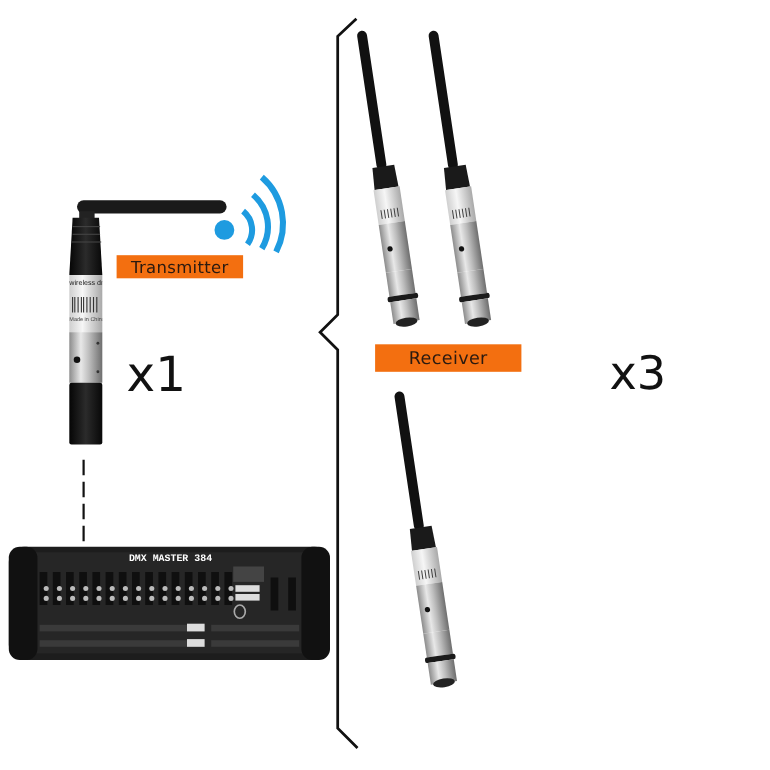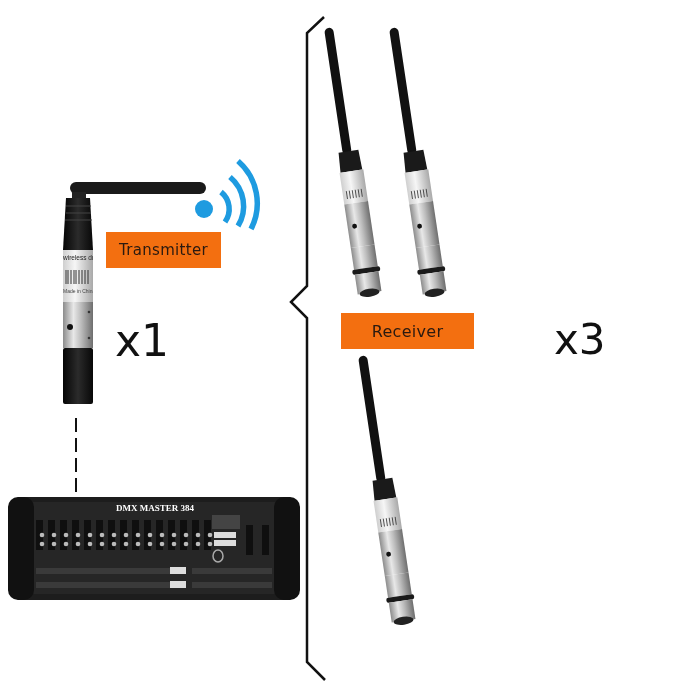--- a/index.html
+++ b/index.html
@@ -207,28 +207,28 @@
     </g>
     <rect x="-10" y="177" width="24" height="44" fill="url(#silver)"></rect>
     <circle cx="-3" cy="200" r="2.4" fill="#111"></circle>
     <rect x="-10" y="221" width="24" height="22" fill="url(#silver)"></rect>
     <rect x="-12" y="243" width="28" height="5" rx="2" fill="#1a1a1a"></rect>
     <rect x="-10" y="248" width="24" height="20" fill="url(#silver)"></rect>
     <ellipse cx="2" cy="268" rx="10" ry="4" fill="#222"></ellipse>
   </g>
 </svg>
 
-<div class="label" style="left:106px; top:232px; width:115px; height:36px; background:#f36f10; font-size:15px;">
+<div class="label" style="left:106px; top:232px; width:115px; height:21px; background:#f36f10; font-size:15px;">
   <span>Transmitter</span>
 </div>
 
 <div class="qty" style="left:115px; top:307px; font-size:44px;">x1</div>
 
-<div class="label" style="left:341px; top:313px; width:133px; height:36px; background:#f36f10; font-size:16px;">
+<div class="label" style="left:341px; top:313px; width:133px; height:25px; background:#f36f10; font-size:16px;">
   <span>Receiver</span>
 </div>
 
 <div class="qty" style="left:554px; top:307px; font-size:42px;">x3</div>
 
-<div class="abs" style="left:100px; top:503px; width:110px; text-align:center; color:#ffffff; font-size:9px; font-weight:bold; font-family:Liberation Serif, serif;">DMX MASTER 384</div>
+<div class="abs" style="left:100px; top:503px; width:110px; text-align:center; color:#ffffff; font-size:9px; font-weight:bold; font-family:Liberation Mono, monospace;">DMX MASTER 384</div>
 
 <div class="abs" style="left:63px; top:254px; width:30px; color:#222; font-size:6.5px; overflow:hidden; white-space:nowrap;">wireless dmx</div>
 <div class="abs" style="left:63px; top:288px; width:30px; color:#444; font-size:5px; overflow:hidden; white-space:nowrap;">Made in China</div>
 
 </body></html>

